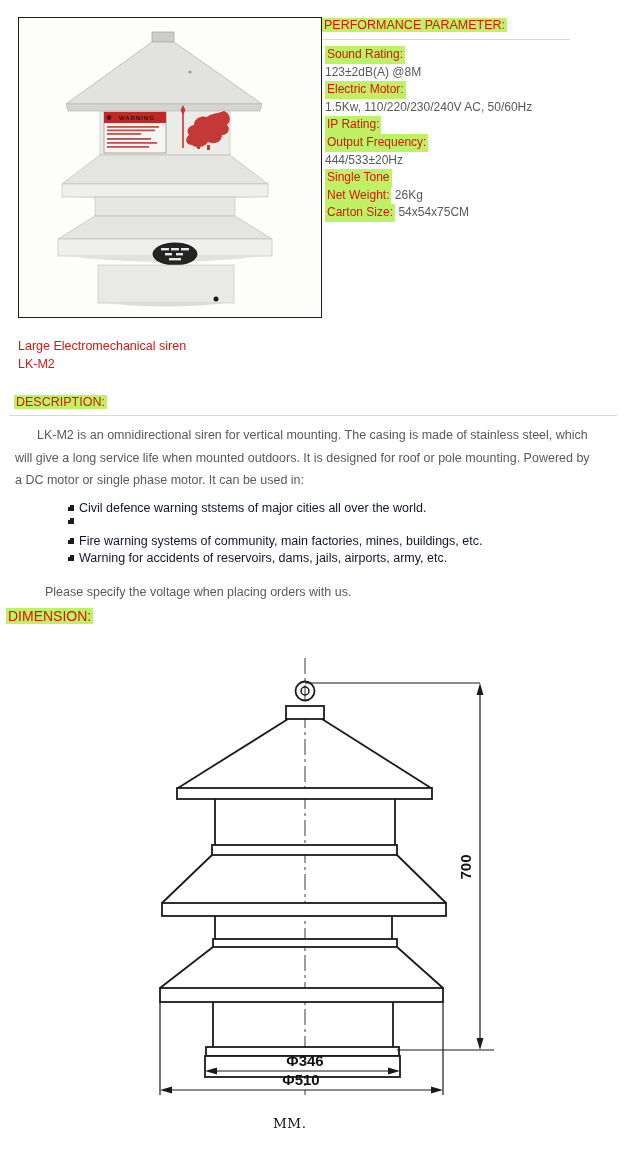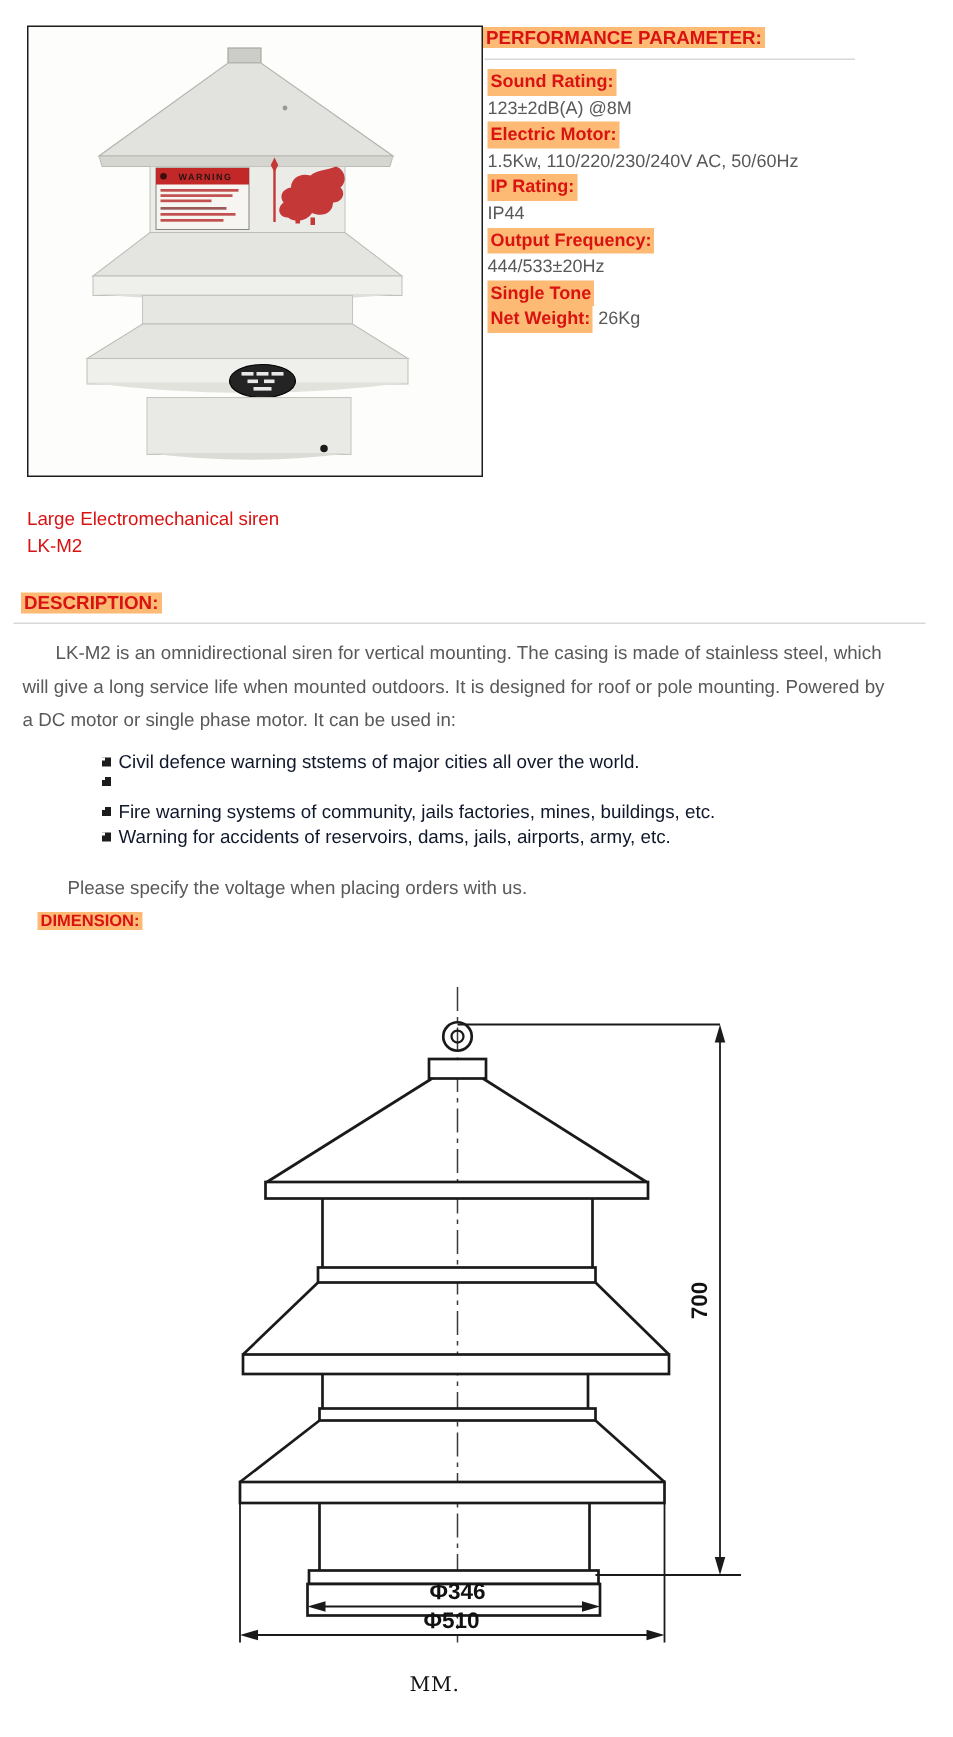--- a/index.html
+++ b/index.html
@@ -7,21 +7,21 @@
     width:635px;height:1158px;position:relative;background:#ffffff;
     font-family:"Liberation Sans", sans-serif;overflow:hidden;
   }
   
   .photo-frame{
     position:absolute;left:18px;top:17px;width:302px;height:299px;
     border:1px solid #1c1c1c;background:#fdfdfc;
   }
   
   .hl{
-    background:#fdba74;color:#d91212;font-weight:bold;
+    background:#bef264;color:#d91212;font-weight:normal;
     padding:0 2px;display:inline-block;
   }
   .rule{position:absolute;height:1px;background:#d8d8d8;}
   .rule-perf{left:323px;top:39px;width:247px;}
   .rule-desc{left:9px;top:415px;width:608px;}
   .perf-heading{position:absolute;left:322px;top:18px;font-size:12.5px;}
   .spec{position:absolute;left:325px;top:46px;width:300px;}
   .spec-row{line-height:17.6px;font-size:12px;color:#585858;white-space:nowrap;}
   .spec-row .lab{font-size:12px;}
   .caption{
@@ -36,21 +36,21 @@
   .bullet{
     position:absolute;left:68px;width:520px;font-size:12.5px;color:#0f172a;
     line-height:15px;white-space:nowrap;
   }
   .sq{
     display:inline-block;width:6px;height:6px;background:#1c1c1c;
     position:relative;margin-right:5px;vertical-align:1px;
   }
   .sq::after{content:'';position:absolute;left:0;top:0;width:2px;height:2px;background:#fff;}
   .note{position:absolute;left:45px;top:585px;font-size:12.5px;color:#595959;}
-  .dim-heading{position:absolute;left:25px;top:608px;font-size:11px;}
+  .dim-heading{position:absolute;left:6px;top:608px;font-size:14px;}
   .drawing{position:absolute;left:0;top:635px;}
   .mm-label{
     position:absolute;left:273px;top:1115px;
     font-family:"DejaVu Serif", serif;font-size:13.5px;color:#111;
     letter-spacing:0.5px;
   }
   svg text.dimtxt{
     font-family:"Liberation Sans", sans-serif;font-size:15px;font-weight:bold;fill:#111;
   }
   svg text.wtxt{
@@ -124,42 +124,42 @@
   <span class="hl">PERFORMANCE PARAMETER:</span>
 </div>
 <div class="rule rule-perf"></div>
 
 <div class="spec">
   <div class="spec-row"><span class="hl lab">Sound Rating:</span></div>
   <div class="spec-row">123±2dB(A) @8M</div>
   <div class="spec-row"><span class="hl lab">Electric Motor:</span></div>
   <div class="spec-row">1.5Kw, 110/220/230/240V AC, 50/60Hz</div>
   <div class="spec-row"><span class="hl lab">IP Rating:</span></div>
-  <div class="spec-row">IP44</div>
   <div class="spec-row"><span class="hl lab">Output Frequency:</span></div>
   <div class="spec-row">444/533±20Hz</div>
   <div class="spec-row"><span class="hl lab">Single Tone</span></div>
   <div class="spec-row"><span class="hl lab">Net Weight:</span> <span>26Kg</span></div>
+  <div class="spec-row"><span class="hl lab">Carton Size:</span> <span>54x54x75CM</span></div>
 </div>
 
 <div class="caption">
   <div>Large Electromechanical siren</div>
   <div>LK-M2</div>
 </div>
 
 <div class="desc-heading">
   <span class="hl">DESCRIPTION:</span>
 </div>
 <div class="rule rule-desc"></div>
 
 <p class="para">LK-M2 is an omnidirectional siren for vertical mounting. The casing is made of stainless steel, which will give a long service life when mounted outdoors. It is designed for roof or pole mounting. Powered by a DC motor or single phase motor. It can be used in:</p>
 
 <div class="bullet" style="top:501px"><span class="sq"></span><span>Civil defence warning ststems of major cities all over the world.</span></div>
 <div class="bullet" style="top:514px"><span class="sq"></span><span></span></div>
-<div class="bullet" style="top:534px"><span class="sq"></span><span>Fire warning systems of community, jails factories, mines, buildings, etc.</span></div>
+<div class="bullet" style="top:534px"><span class="sq"></span><span>Fire warning systems of community, main factories, mines, buildings, etc.</span></div>
 <div class="bullet" style="top:551px"><span class="sq"></span><span>Warning for accidents of reservoirs, dams, jails, airports, army, etc.</span></div>
 
 <div class="note">Please specify the voltage when placing orders with us.</div>
 
 <div class="dim-heading">
   <span class="hl">DIMENSION:</span>
 </div>
 
 <svg class="drawing" width="635" height="475" viewBox="0 0 635 475">
   <g stroke="#1a1a1a" fill="none">

